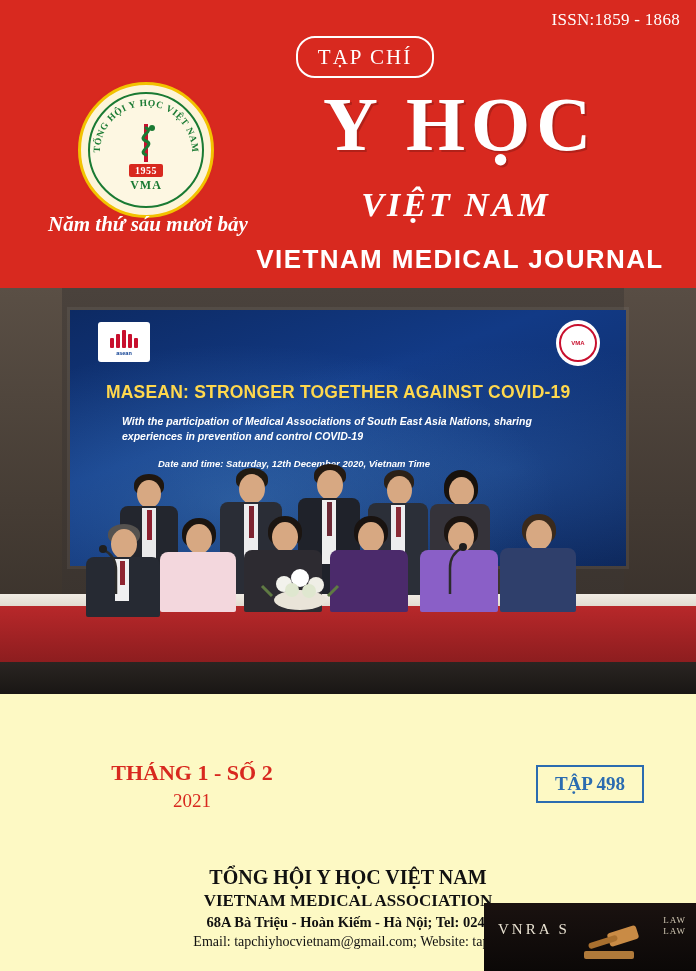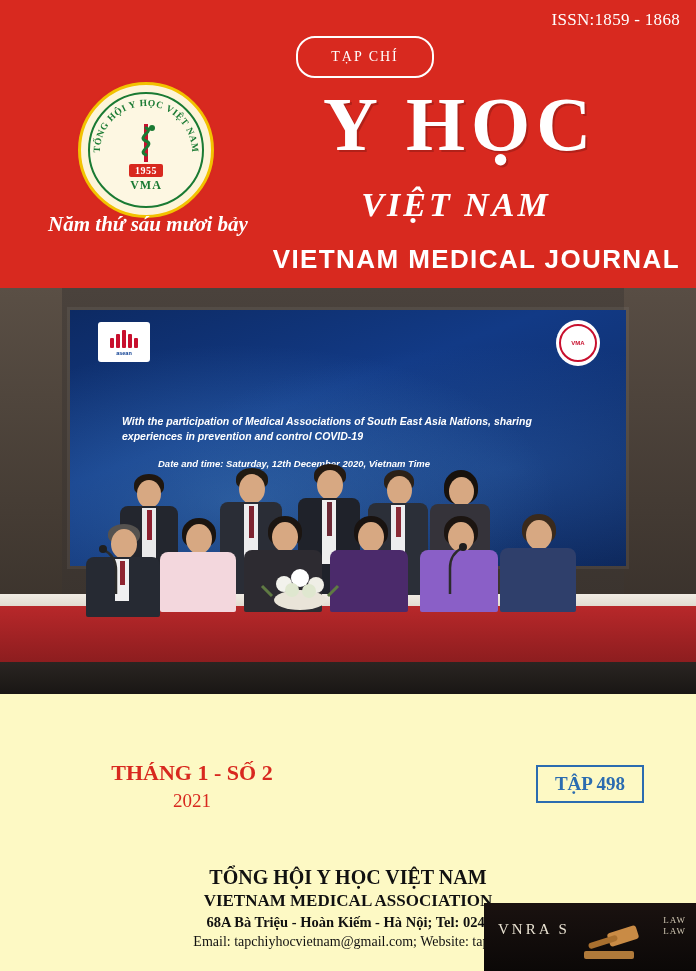--- a/index.html
+++ b/index.html
@@ -129,21 +129,21 @@
     height: 38px;
     border: 2px solid #ffffff;
     border-radius: 19px;
     display: flex;
     align-items: center;
     justify-content: center;
   }
   .tapchi-pill span {
     color: #ffffff;
     font-family: "Liberation Serif", serif;
-    font-size: 14px;
+    font-size: 21px;
     letter-spacing: 2px;
   }
 
   .title-main {
     position: absolute;
     left: 240px;
     top: 86px;
     width: 440px;
     text-align: center;
     color: #ffffff;
@@ -165,21 +165,21 @@
     font-style: italic;
     font-weight: bold;
     font-size: 34px;
     letter-spacing: 3px;
   }
   .title-en {
     position: absolute;
     left: 240px;
     top: 244px;
     width: 440px;
-    text-align: right;
+    text-align: center;
     color: #ffffff;
     font-family: "Liberation Sans", sans-serif;
     font-weight: bold;
     font-size: 26px;
     letter-spacing: 1.4px;
   }
 
   
   .photo {
     position: absolute;
@@ -513,20 +513,21 @@
             <i style="height:14px"></i>
             <i style="height:18px"></i>
           <i style="height:14px"></i>
             <i style="height:10px"></i>
         </div>
         <div class="cap">asean</div>
       </div>
       <div class="banner-logo-right">
         <div class="ring">VMA</div>
       </div>
+      <div class="banner-title">MASEAN: STRONGER TOGETHER AGAINST COVID-19</div>
       <div class="banner-sub">With the participation of Medical Associations of South East Asia Nations, sharing experiences in prevention and control COVID-19</div>
       <div class="banner-date">Date and time: Saturday, 12th December 2020, Vietnam Time</div>
     </div>
 
     <div class="people">
 
       <div class="person" style="left:118px; top:186px; width:62px; height:120px;">
         <div class="hair" style="left:16px; top:0; width:30px; height:22px; background:#20170f;"></div>
         <div class="head" style="left:19px; top:6px; width:24px; height:28px;"></div>
         <div class="body" style="left:2px; top:32px; width:58px; height:90px; background:#23262e;"></div>

